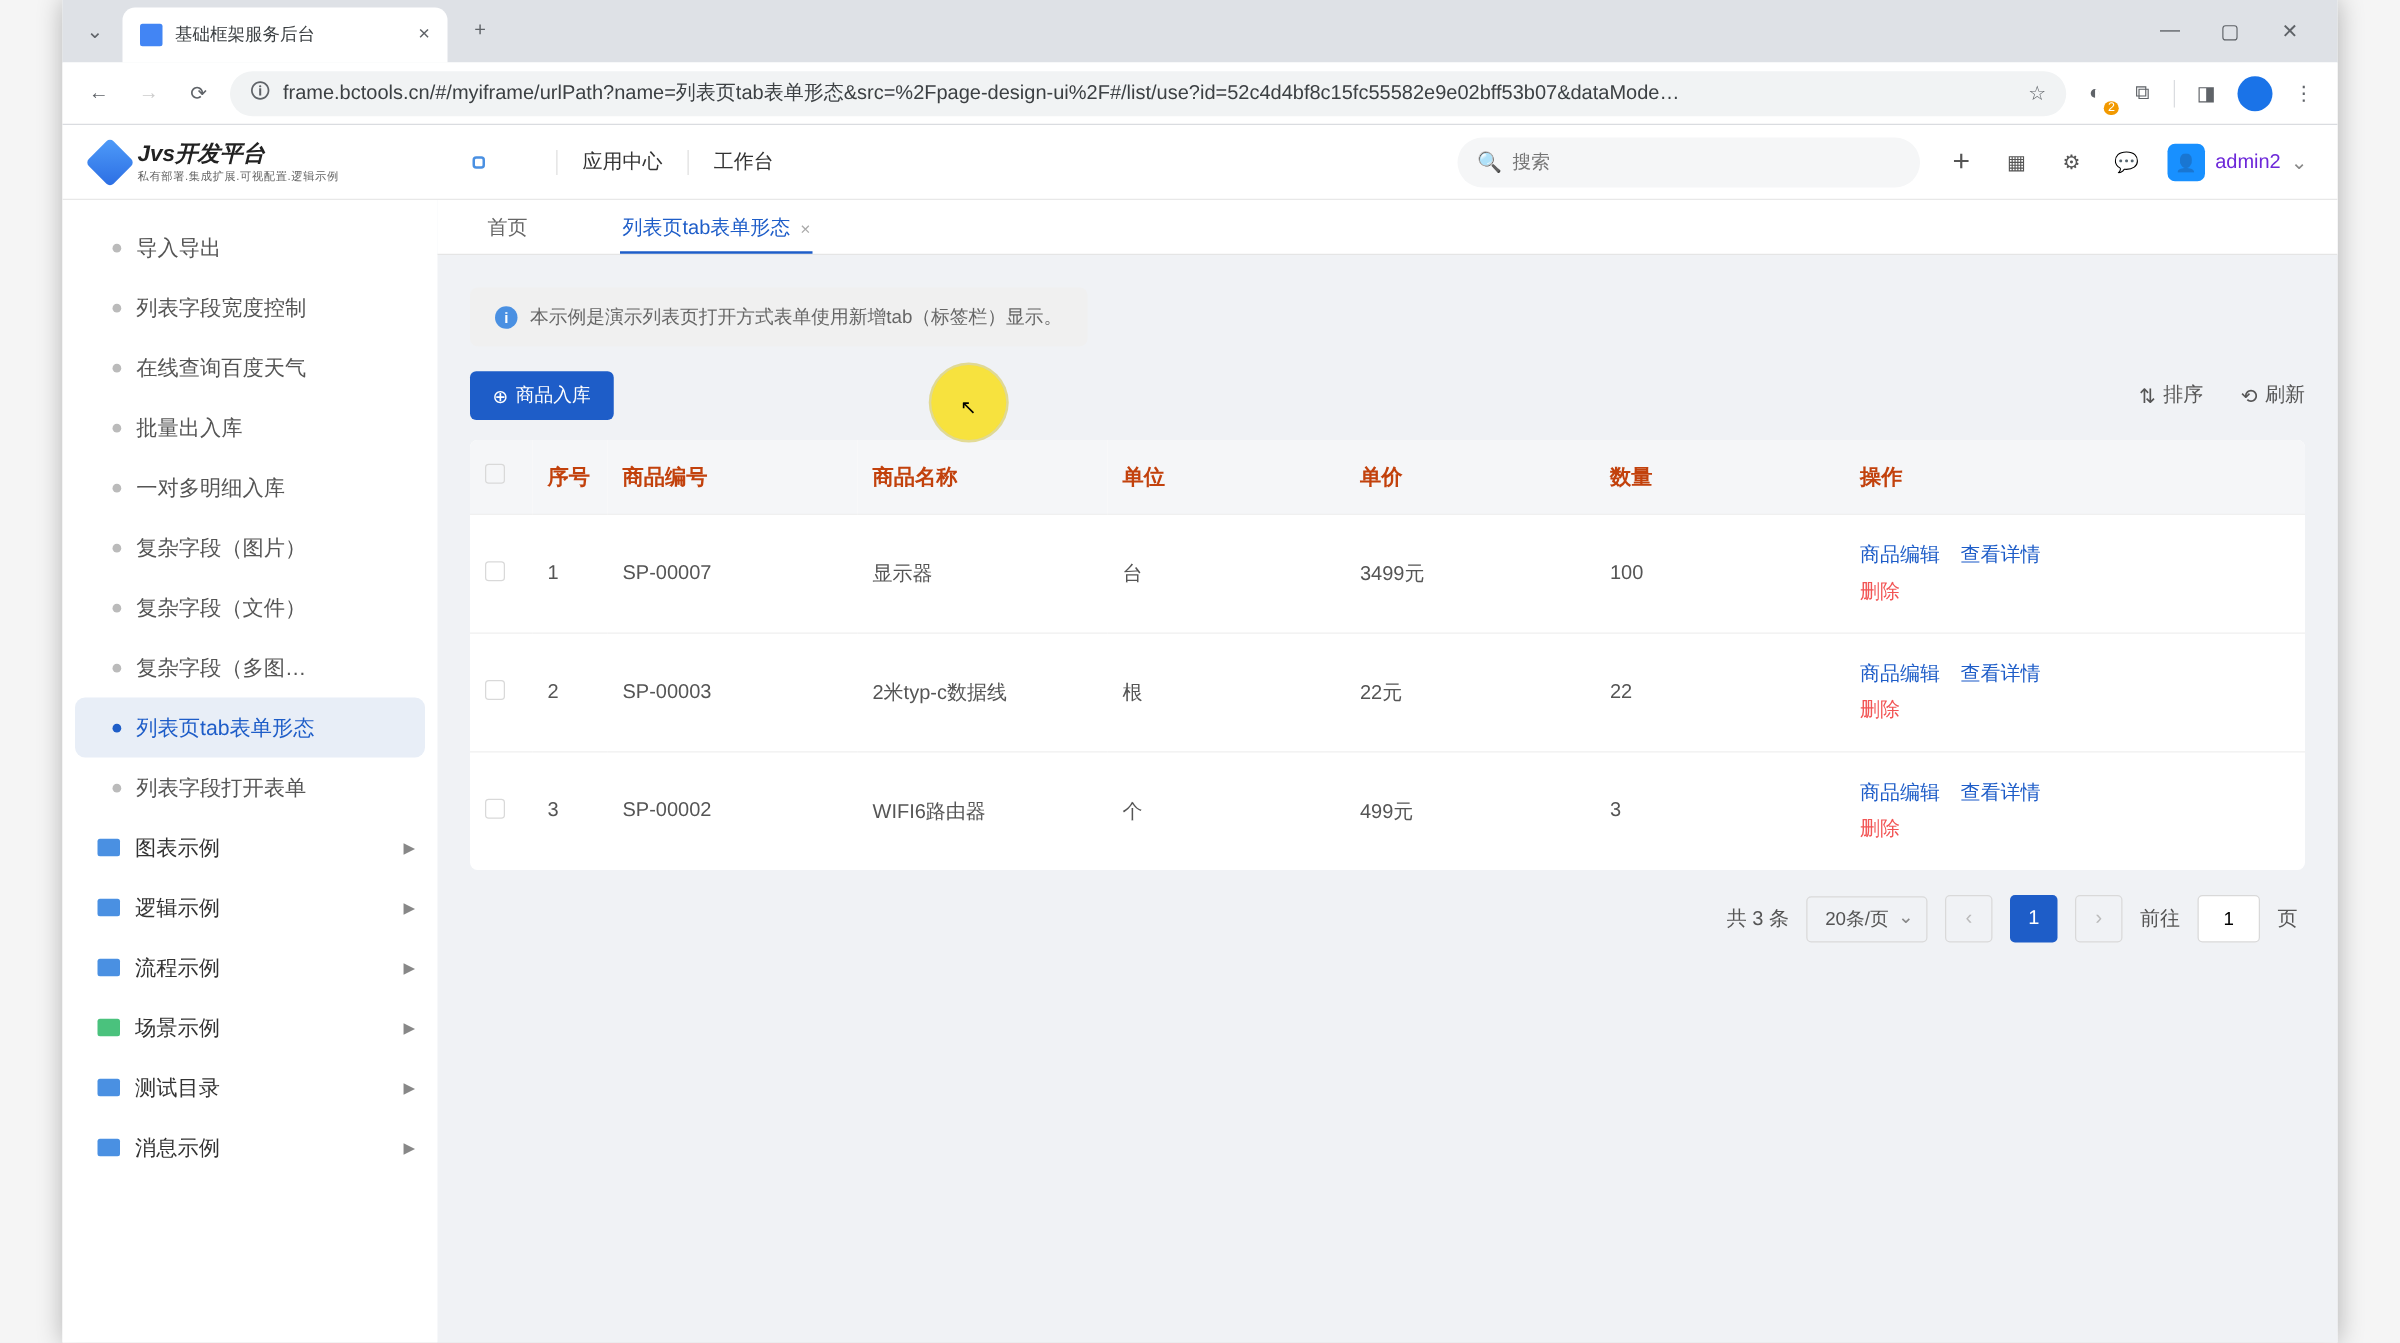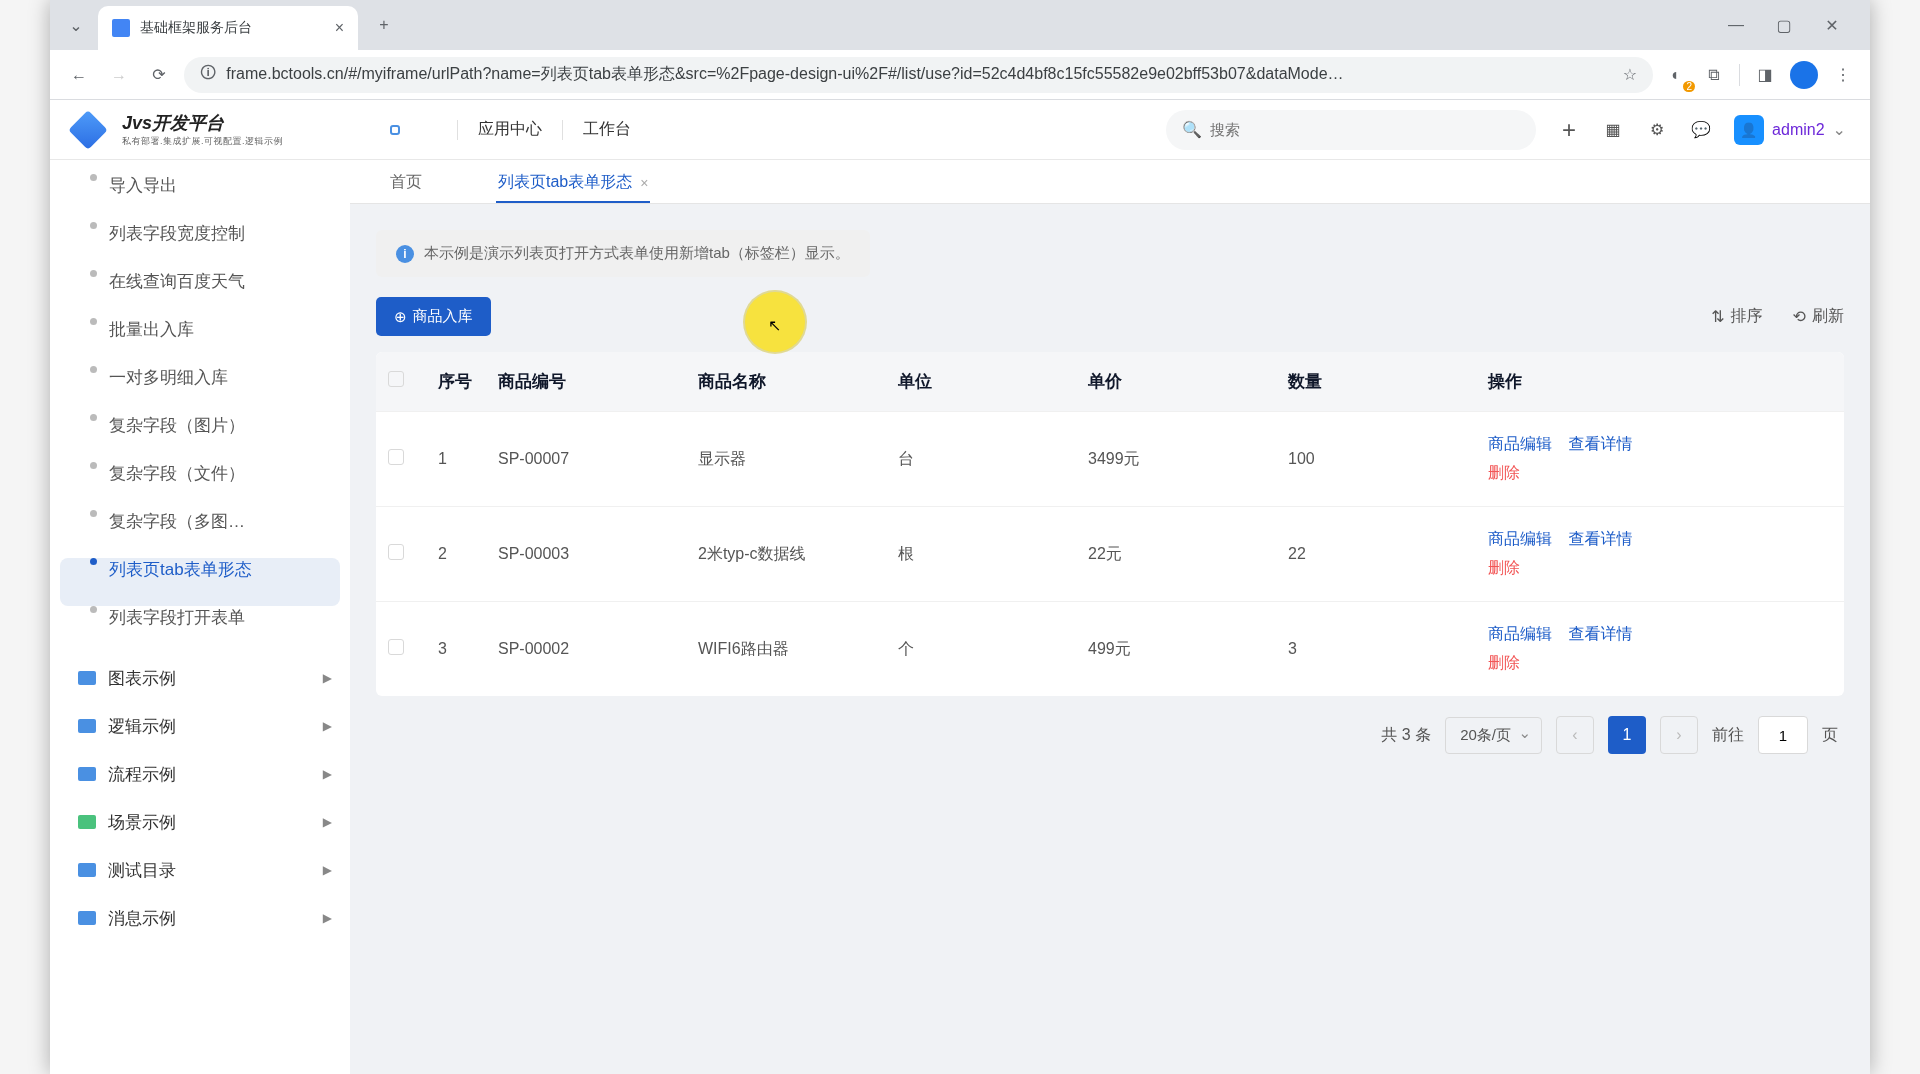--- a/index.html
+++ b/index.html
@@ -19,21 +19,21 @@
     
     .browser-toolbar { height: 50px; background: #fff; display: flex; align-items: center; padding: 0 14px; gap: 10px; border-bottom: 1px solid #dadce0; }
     .nav-btn { width: 30px; height: 30px; display: flex; align-items: center; justify-content: center; color: #5f6368; cursor: pointer; border-radius: 50%; }
     .url-bar { flex: 1; height: 36px; background: #f1f3f4; border-radius: 18px; display: flex; align-items: center; padding: 0 16px; gap: 10px; }
     .url-text { font-size: 16px; color: #3c4043; white-space: nowrap; overflow: hidden; text-overflow: ellipsis; }
     .toolbar-right { display: flex; gap: 12px; align-items: center; }
     .toolbar-icon { width: 26px; height: 26px; display: flex; align-items: center; justify-content: center; color: #5f6368; }
     
     
     .app-header { height: 60px; background: #fff; display: flex; align-items: center; padding: 0 24px; border-bottom: 1px solid #e8e8e8; }
-    .logo { display: flex; align-items: center; gap: 20px; }
+    .logo { display: flex; align-items: center; gap: 8px; }
     .logo-icon { width: 28px; height: 28px; background: linear-gradient(135deg, #4f9cf9, #2b6de3); border-radius: 4px; transform: rotate(45deg); }
     .logo-text { display: flex; flex-direction: column; }
     .logo-title { font-size: 18px; font-weight: 700; font-style: italic; color: #222; }
     .logo-subtitle { font-size: 9px; color: #666; letter-spacing: 0.5px; }
     .header-nav { display: flex; margin-left: 100px; gap: 0; align-items: center; }
     .topnav-icon { width: 24px; height: 24px; margin-right: 30px; display:flex; align-items:center; justify-content:center; }
     .topnav-icon .g1 { width:10px; height:10px; border:2px solid #4a90e2; border-radius:2px; display:inline-block; margin:1px; }
     .divider-v { width: 1px; height: 20px; background: #e0e0e0; margin: 0 20px; }
     .header-nav-item { font-size: 16px; color: #333; cursor: pointer; }
     .header-right { margin-left: auto; display: flex; align-items: center; gap: 22px; }
@@ -43,21 +43,21 @@
     .user-block { display: flex; align-items: center; gap: 8px; }
     .avatar { width: 30px; height: 30px; background: #1890ff; border-radius: 6px; display:flex; align-items:center; justify-content:center; color:#fff; font-size:14px; }
     .username { font-size: 16px; color: #6d28d9; }
     
     
     .app-body { display: flex; height: calc(1074px - 50px - 50px - 60px); }
     .sidebar { width: 300px; background: #fff; padding: 14px 10px; overflow-y: auto; }
     .main { flex: 1; background: #f0f2f5; display: flex; flex-direction: column; }
     
     
-    .side-item { display: flex; height: 48px; padding: 0 18px 0 30px; cursor: pointer; color: #555; font-size: 17px; border-radius: 8px; gap: 12px; }
+    .side-item { display: flex; align-items: center; height: 48px; padding: 0 18px 0 30px; cursor: pointer; color: #555; font-size: 17px; border-radius: 8px; gap: 12px; }
     .side-item .bullet { width: 7px; height: 7px; border-radius: 50%; background: #bbb; flex-shrink: 0; }
     .side-item.active { background: #e8eef7; color: #1e5dc8; }
     .side-item.active .bullet { background: #1e5dc8; }
     .side-group { display: flex; align-items: center; height: 48px; padding: 0 8px 0 18px; cursor: pointer; color: #333; font-size: 17px; border-radius: 6px; gap: 12px; }
     .side-group .folder { width: 18px; height: 14px; border-radius: 2px; display:inline-block; }
     .side-group .arrow { margin-left: auto; color: #888; font-size: 12px; }
     
     
     .page-tabs { height: 44px; background: #fff; display: flex; align-items: flex-end; padding: 0 20px; border-bottom: 1px solid #e5e5e5; gap: 36px; }
     .page-tab { padding: 0 20px 10px 20px; font-size: 16px; color: #666; cursor: pointer; position: relative; display:flex; align-items:center; gap:8px; }
@@ -75,21 +75,21 @@
     .toolbar-action { color: #555; font-size: 16px; cursor: pointer; display: inline-flex; align-items: center; gap: 6px; }
     
     
     .cursor-highlight { position: absolute; left: 395px; top: 88px; width: 60px; height: 60px; border-radius: 50%; background: #f7e23e; pointer-events: none; z-index: 50; box-shadow: 0 0 0 2px rgba(200,180,0,0.4); }
     .cursor-arrow { position: absolute; left: 418px; top: 112px; z-index: 51; font-size: 16px; pointer-events:none; }
     
     
     .table-wrap { background: #fff; border-radius: 6px; overflow: hidden; }
     table { width: 100%; border-collapse: collapse; }
     thead tr { background: #f5f6f8; }
-    th { text-align: left; padding: 18px 12px; font-size: 17px; font-weight: 600; color: #0f172a; }
+    th { text-align: left; padding: 18px 12px; font-size: 17px; font-weight: 600; color: #c2410c; }
     td { padding: 22px 12px; font-size: 16px; color: #555; border-top: 1px solid #f0f0f0; }
     .cb { width: 16px; height: 16px; border: 1px solid #d9d9d9; border-radius: 3px; display: inline-block; }
     .action-link { color: #1e5dc8; cursor: pointer; margin-right: 12px; display:inline-block; margin-bottom: 8px; }
     .action-delete { color: #f25555; cursor: pointer; display:inline-block; }
     
     
     .pagination { display: flex; align-items: center; justify-content: flex-end; gap: 14px; padding: 20px 6px; font-size: 16px; color: #555; }
     .page-select { border: 1px solid #d9d9d9; border-radius: 4px; padding: 8px 30px 8px 14px; font-size: 15px; position: relative; }
     .page-select::after { content: '⌄'; position: absolute; right: 10px; top: 6px; color: #888; }
     .page-nav-btn { width: 38px; height: 38px; border: 1px solid #d9d9d9; border-radius: 4px; display: flex; align-items: center; justify-content: center; color: #bbb; cursor: pointer; }

